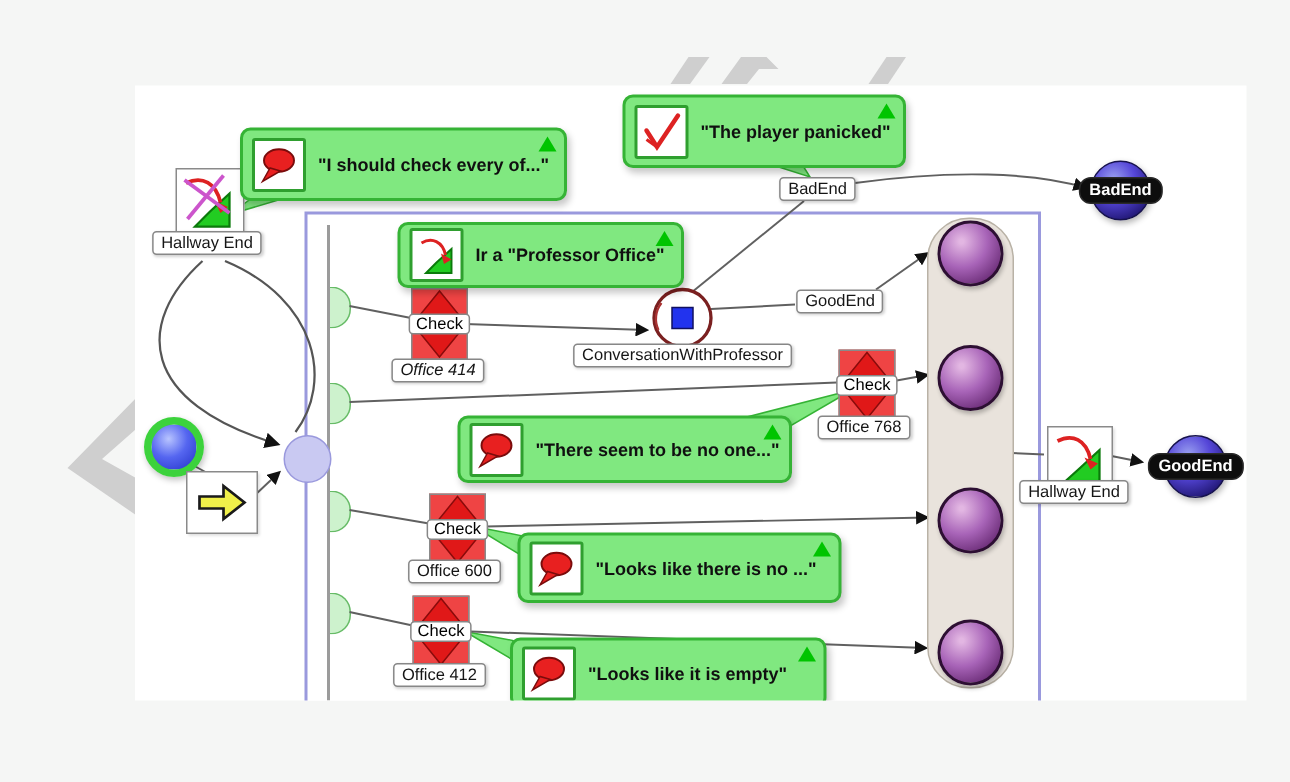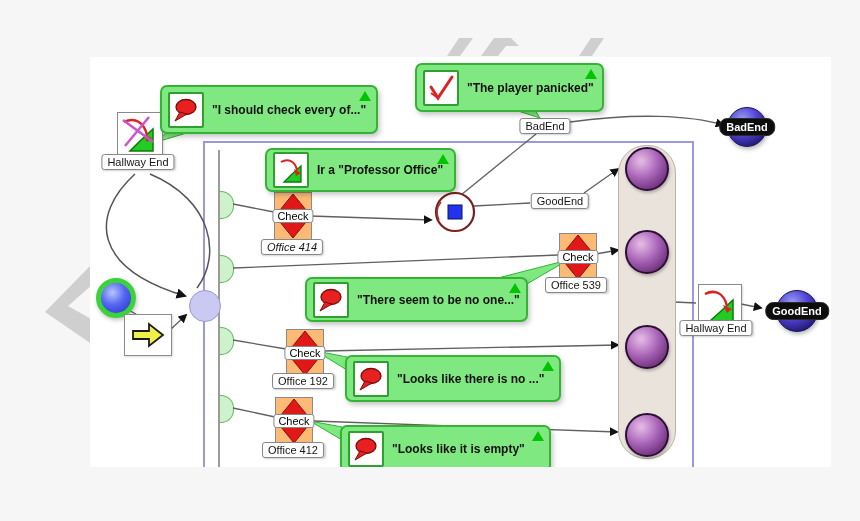--- a/index.html
+++ b/index.html
@@ -8,21 +8,21 @@
   #watermarks{position:absolute;left:0;top:0;z-index:0;}
   #canvas{position:absolute;left:90px;top:57px;width:741px;height:410px;background:#ffffff;overflow:hidden;z-index:1;}
   #container-box{position:absolute;left:113px;top:84px;width:487px;height:340px;border:2px solid #9a99dd;background:#fff;z-index:1;}
   #rail{position:absolute;left:128px;top:93px;width:2px;height:317px;background:#9b9b9b;z-index:2;}
   .port{position:absolute;width:13px;height:26px;background:#cdf2cd;border:1px solid #66bb66;border-left:none;
         border-radius:0 13px 13px 0;left:130px;z-index:3;}
   #edges{position:absolute;left:0;top:0;z-index:4;pointer-events:none;}
   .lbl{position:absolute;transform:translate(-50%,-50%);background:#fff;border:1px solid #878787;border-radius:3px;
        font-size:11px;color:#151515;padding:1px 5px;white-space:nowrap;z-index:6;
        box-shadow:1px 1px 2px rgba(0,0,0,.18);display:flex;align-items:center;justify-content:center;}
-  .check{position:absolute;width:36px;height:46px;background:#fdba74;border:1.5px solid #8a8a8a;z-index:5;}
+  .check{position:absolute;width:36px;height:46px;background:#ef4444;border:1.5px solid #8a8a8a;z-index:5;}
   .check svg{position:absolute;left:0;top:0;}
   .check .check-lbl{position:absolute;left:50%;top:50%;transform:translate(-50%,-50%);background:#fff;
        border:1px solid #878787;border-radius:3px;font-size:11px;padding:0 4px;white-space:nowrap;z-index:7;}
   .comment{position:absolute;background:#80e880;border:2px solid #35b335;border-radius:7px;display:flex;
        align-items:center;padding:5px 10px 5px 6px;z-index:8;box-shadow:2px 3px 5px rgba(0,0,0,.22);}
   .cicon{width:32px;height:32px;background:#fff;border:2px solid #2f9f2f;border-radius:2px;flex:none;
        display:flex;align-items:center;justify-content:center;}
   .ctext{font-size:12px;font-weight:bold;color:#101010;margin-left:8px;white-space:nowrap;}
   .ctri{position:absolute;top:4px;right:5px;width:0;height:0;border-left:6px solid transparent;
        border-right:6px solid transparent;border-bottom:10px solid #00c400;}
@@ -138,49 +138,50 @@
   <div class="lbl" style="left:202px;top:190px;font-style:italic;">Office 414</div>
 
   <div class="check" style="left:469px;top:176px;">
     <svg width="36" height="46">
       <polygon points="18,1 31,17 5,17" fill="#e01818" stroke="#8a0b0b"></polygon>
       <rect x="13" y="17" width="10" height="12" fill="#e01818"></rect>
       <polygon points="18,45 31,29 5,29" fill="#e01818" stroke="#8a0b0b"></polygon>
     </svg>
     <span class="check-lbl">Check</span>
   </div>
-  <div class="lbl" style="left:486px;top:228px;">Office 539</div>
+  <div class="lbl" style="left:486px;top:228px;">Office 768</div>
 
   <div class="check" style="left:196px;top:272px;">
     <svg width="36" height="46">
       <polygon points="18,1 31,17 5,17" fill="#e01818" stroke="#8a0b0b"></polygon>
       <rect x="13" y="17" width="10" height="12" fill="#e01818"></rect>
       <polygon points="18,45 31,29 5,29" fill="#e01818" stroke="#8a0b0b"></polygon>
     </svg>
     <span class="check-lbl">Check</span>
   </div>
-  <div class="lbl" style="left:213px;top:324px;">Office 192</div>
+  <div class="lbl" style="left:213px;top:324px;">Office 600</div>
 
   <div class="check" style="left:185px;top:340px;">
     <svg width="36" height="46">
       <polygon points="18,1 31,17 5,17" fill="#e01818" stroke="#8a0b0b"></polygon>
       <rect x="13" y="17" width="10" height="12" fill="#e01818"></rect>
       <polygon points="18,45 31,29 5,29" fill="#e01818" stroke="#8a0b0b"></polygon>
     </svg>
     <span class="check-lbl">Check</span>
   </div>
   <div class="lbl" style="left:203px;top:393px;text-align:right;">Office 412</div>
 
   <div style="position:absolute;left:342px;top:132px;width:46px;height:46px;z-index:6;">
     <svg width="46" height="46">
       <circle cx="23" cy="23" r="19" fill="#ffffff" stroke="#7a2020" stroke-width="2.2"></circle>
       <path d="M7,31 A17,17 0 0 1 9,13" fill="none" stroke="#aa3333" stroke-width="1.5"></path>
       <rect x="16" y="16" width="14" height="14" fill="#2233ee" stroke="#101060"></rect>
     </svg>
   </div>
+  <div class="lbl" style="left:365px;top:180px;">ConversationWithProfessor</div>
 
   <div class="lbl" style="left:455px;top:69px;">BadEnd</div>
   <div class="lbl" style="left:470px;top:144px;">GoodEnd</div>
 
   <div class="sphere holder-sphere" style="left:535px;top:90px;"></div>
   <div class="sphere holder-sphere" style="left:535px;top:173px;"></div>
   <div class="sphere holder-sphere" style="left:535px;top:268px;"></div>
   <div class="sphere holder-sphere" style="left:535px;top:356px;"></div>
 
   <div class="sphere end-sphere" style="left:637px;top:50px;width:38px;height:38px;">

